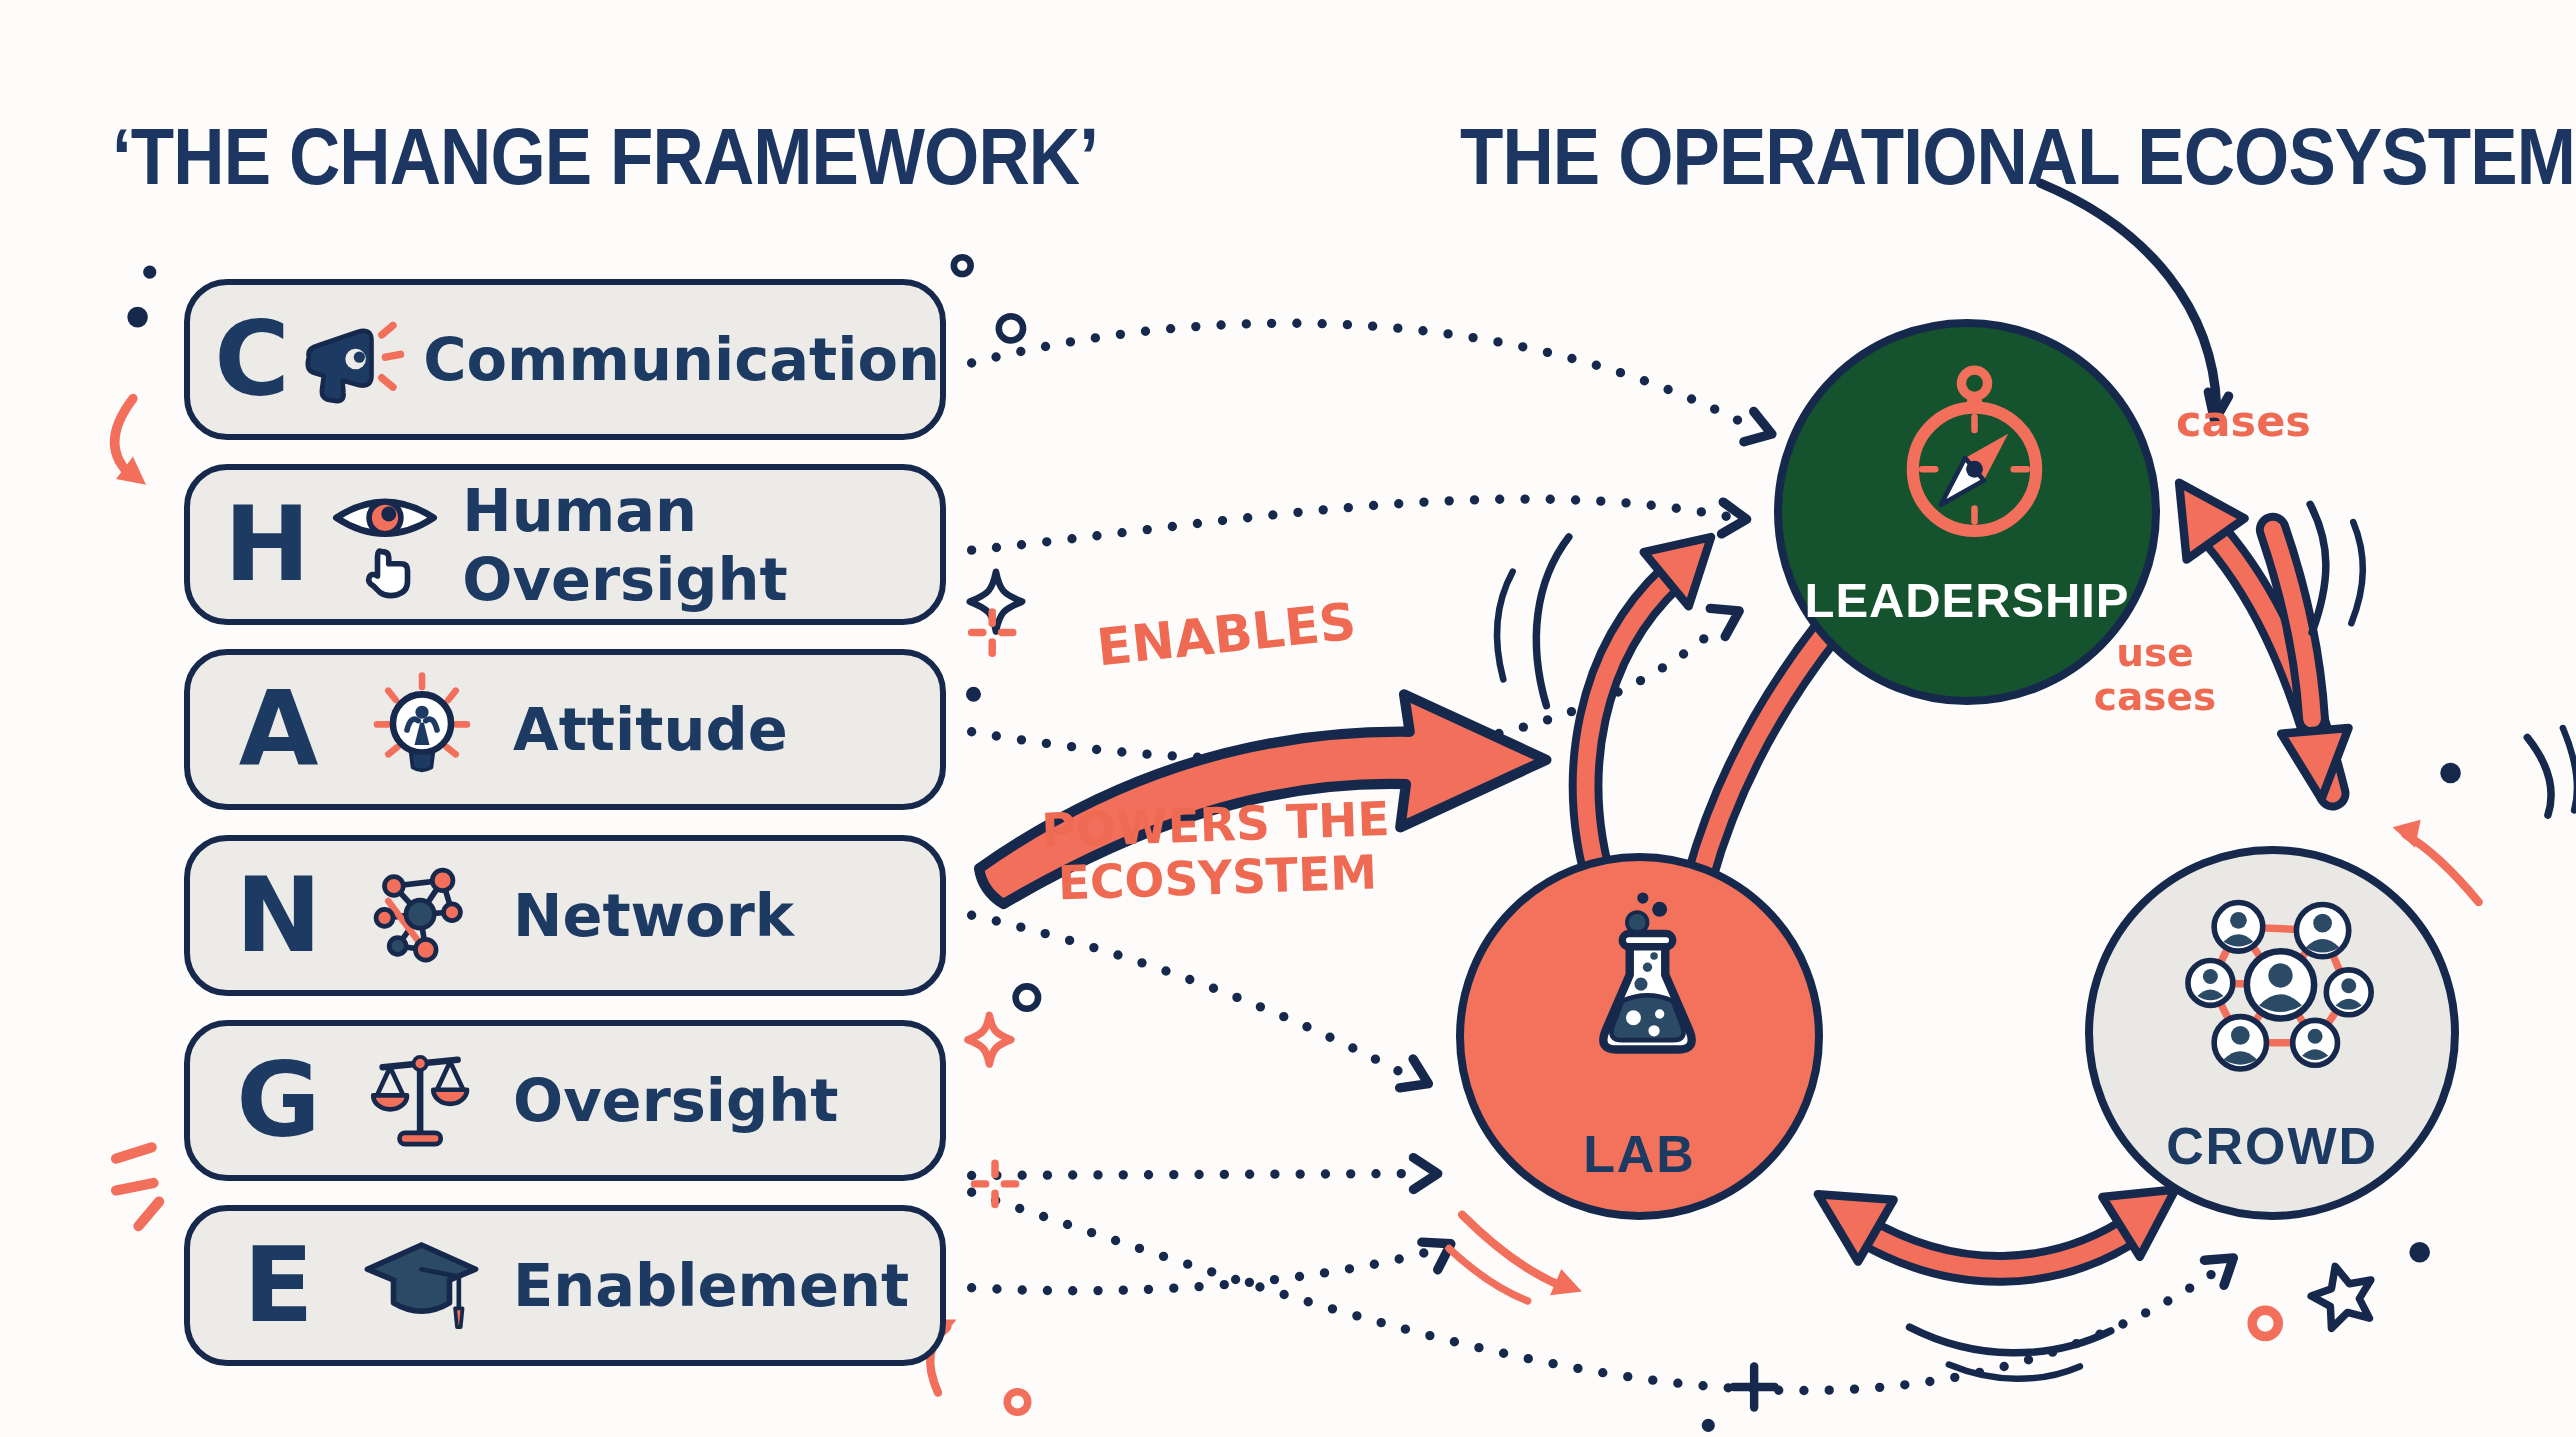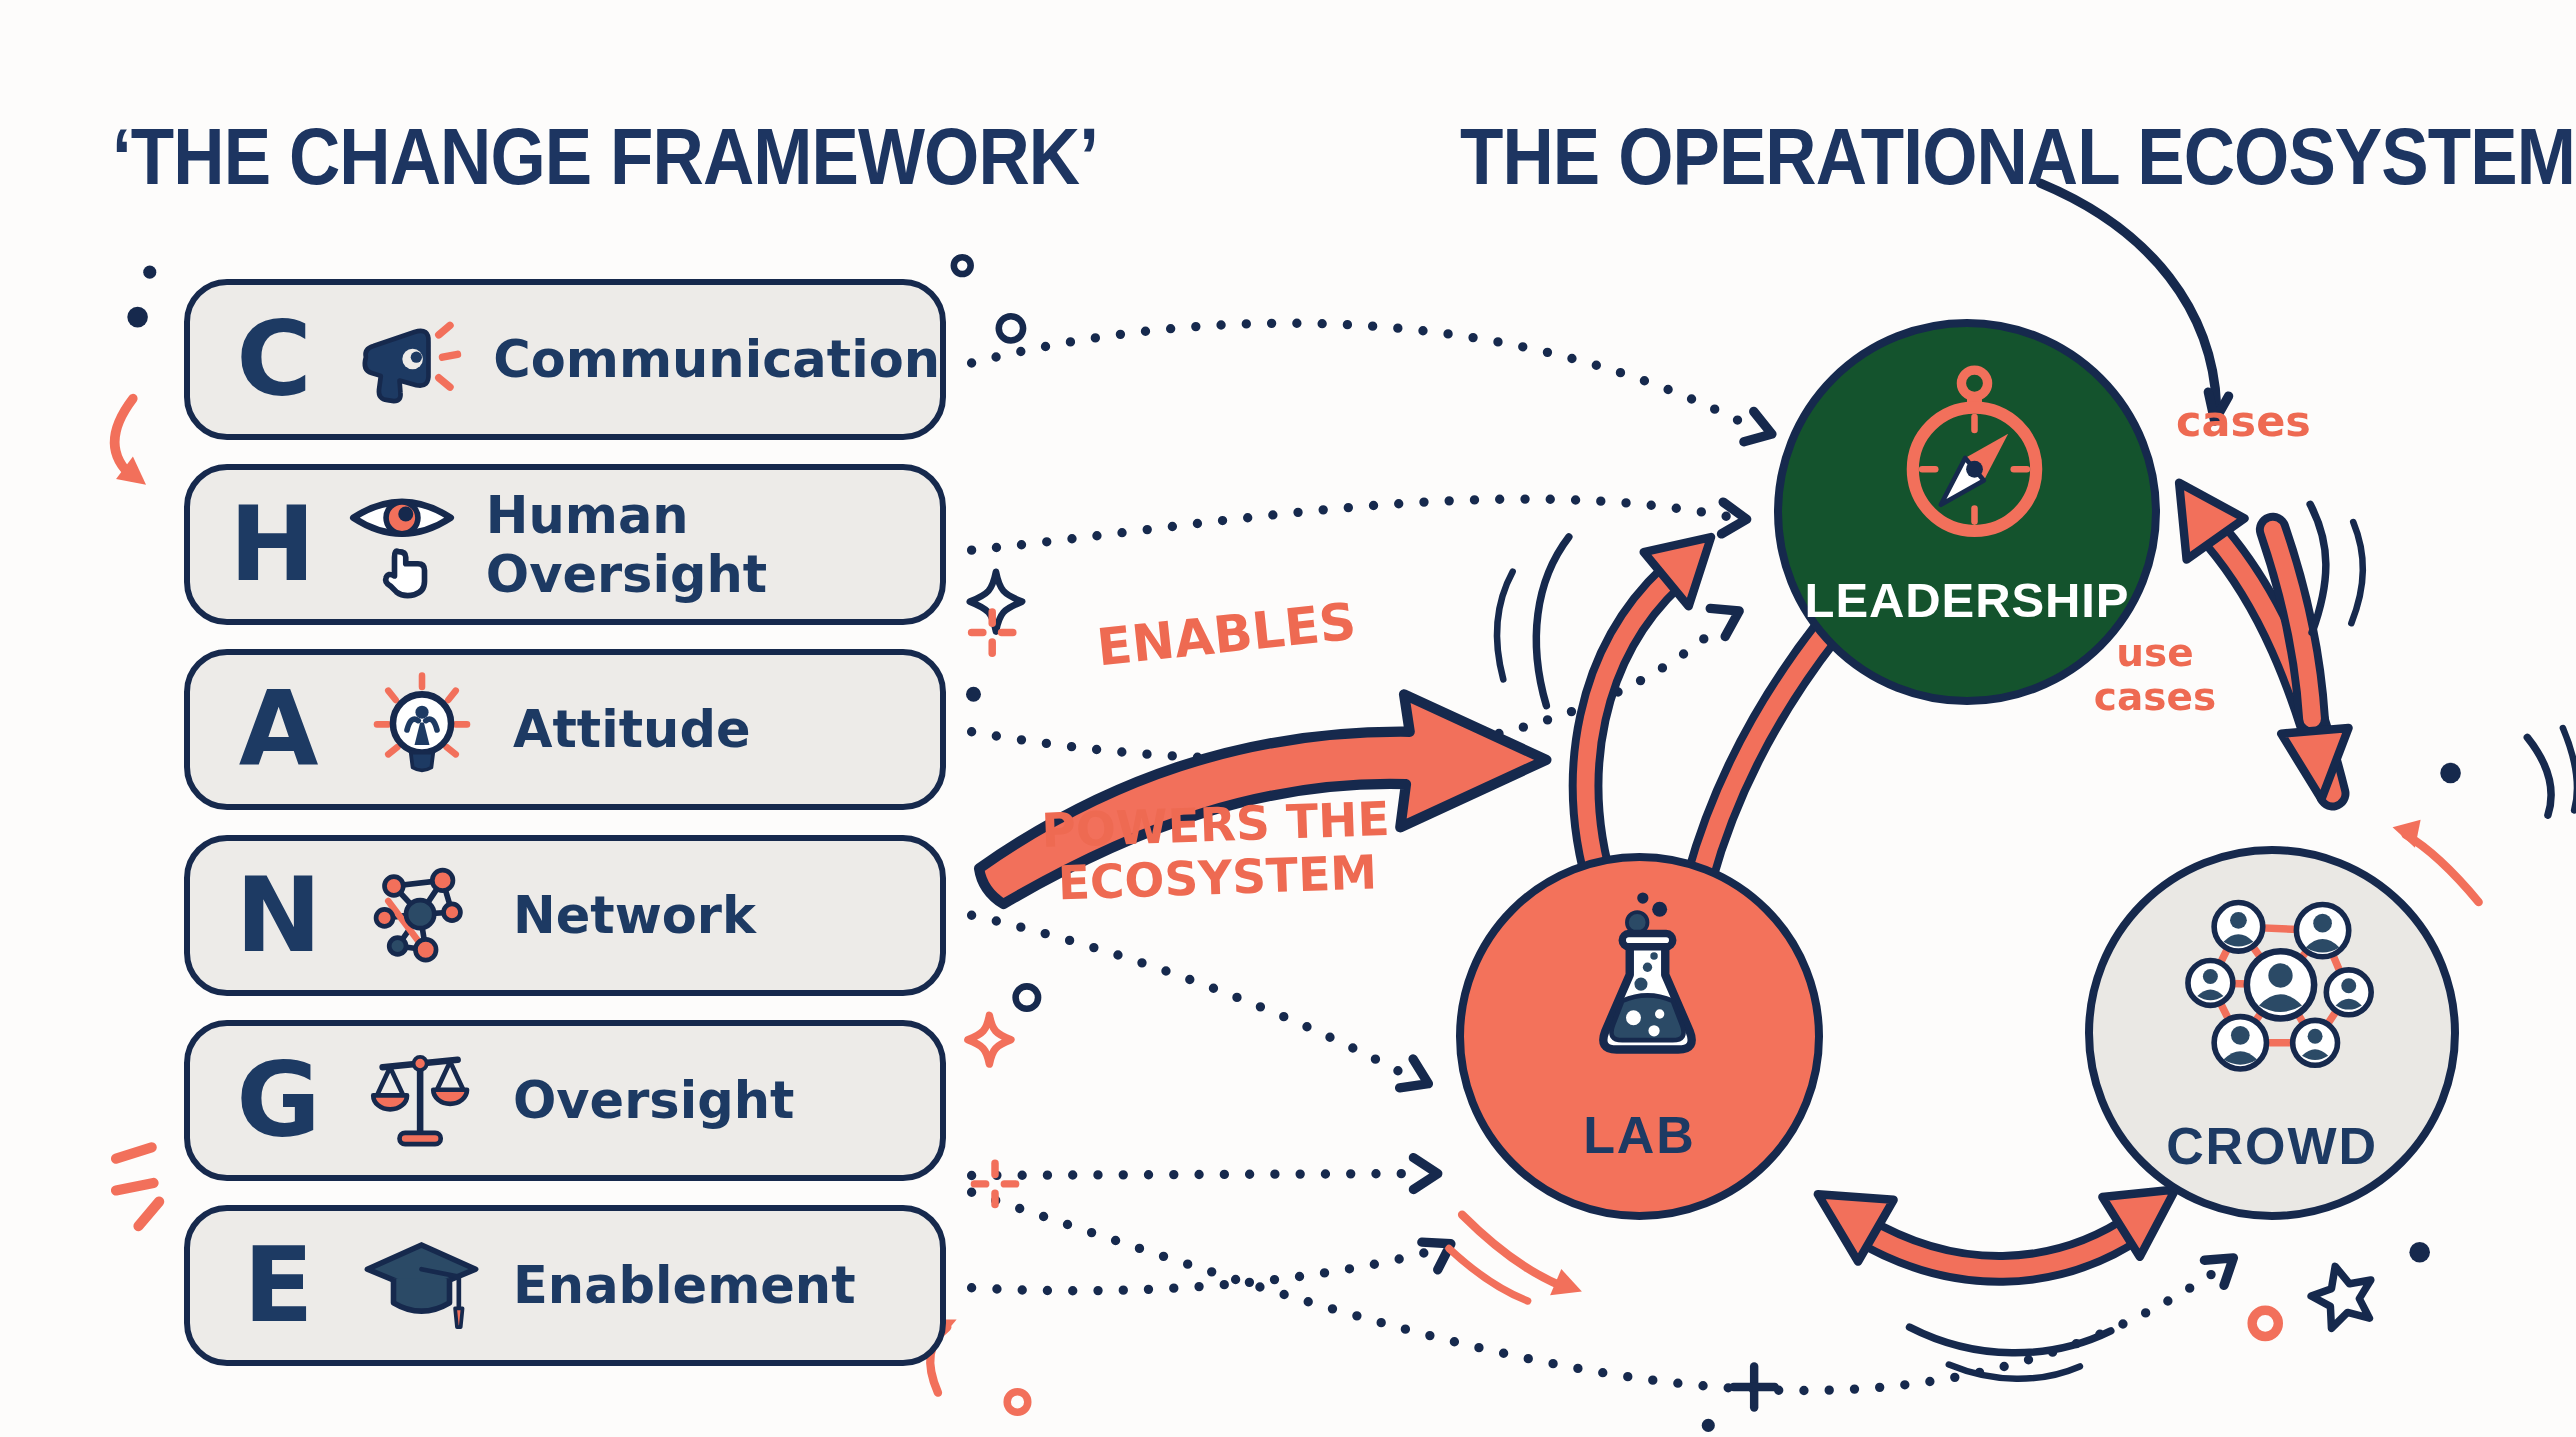--- a/index.html
+++ b/index.html
@@ -10,21 +10,21 @@
   .big-title{font-family:"Liberation Sans",sans-serif;font-weight:bold;font-size:71px;
              color:#1d3561;letter-spacing:-0.9px;text-align:center;transform:scaleY(1.12);
              white-space:nowrap;}
   
   .pill{position:absolute;left:184px;width:762px;height:161px;background:#edebe8;
         border:6.6px solid #16294d;border-radius:43px;display:flex;align-items:center;
         box-sizing:border-box;}
   .pill-letter{width:129px;padding-left:24px;font-size:103px;font-weight:bold;color:#1d3a63;
                text-align:center;line-height:1;}
   .pill-icon{width:157px;display:flex;justify-content:center;align-items:center;}
-  .pill-label{font-size:51px;font-weight:bold;color:#1d3a63;letter-spacing:0px;margin-left:13px;}
+  .pill-label{font-size:59px;font-weight:bold;color:#1d3a63;letter-spacing:0px;margin-left:13px;}
   
   .node{position:absolute;border-radius:50%;box-sizing:border-box;border:8.4px solid #16294d;}
   .node-label{position:absolute;width:100%;text-align:center;font-weight:bold;
               font-family:"Liberation Sans",sans-serif;}
   
   .orange-label{color:#ee6a52;font-weight:bold;text-align:center;line-height:1.12;}
   svg{display:block;}
 </style>
 </head>
 <body>
@@ -304,21 +304,21 @@
       <path d="M66,62 L66,96 L40,156 Q32,176 52,176 L118,176 Q138,176 130,156 L104,96 L104,62 Z" fill="#ffffff" stroke="#16294d" stroke-width="9" stroke-linejoin="round"></path>
       <rect x="58" y="52" width="54" height="14" rx="7" fill="#ffffff" stroke="#16294d" stroke-width="8"></rect>
       <path d="M58,124 Q85,112 112,124 L122,150 Q128,166 112,166 L58,166 Q42,166 48,150 Z" fill="#2b4a66" stroke="#16294d" stroke-width="5" stroke-linejoin="round"></path>
       <circle cx="70" cy="142" r="8" fill="#ffffff"></circle>
       <circle cx="98" cy="138" r="5" fill="#ffffff"></circle>
       <circle cx="92" cy="156" r="6" fill="#ffffff"></circle>
       <circle cx="85" cy="88" r="5" fill="#2b4a66"></circle>
       <circle cx="78" cy="106" r="7" fill="#2b4a66"></circle>
       <circle cx="92" cy="76" r="4" fill="#2b4a66"></circle>
     </svg>
-    <div class="node-label" style="top:244px;font-size:52px;color:#1d3a63;letter-spacing:1.9px;">LAB</div>
+    <div class="node-label" style="top:263px;font-size:52px;color:#1d3a63;letter-spacing:1.9px;">LAB</div>
   </div>
 
   <div class="node" style="left:2085px;top:822px;width:374px;height:374px;background:#eae8e4;z-index:2;">
     <svg class="abs" style="left:80px;top:28px;" width="215" height="215" viewBox="0 0 230 230">
       <g stroke="#f2705b" stroke-width="8" stroke-linecap="round">
         <line x1="70" y1="48" x2="160" y2="52"></line>
         <line x1="70" y1="48" x2="40" y2="108"></line>
         <line x1="70" y1="48" x2="115" y2="110"></line>
         <line x1="160" y1="52" x2="115" y2="110"></line>
         <line x1="160" y1="52" x2="188" y2="118"></line>

